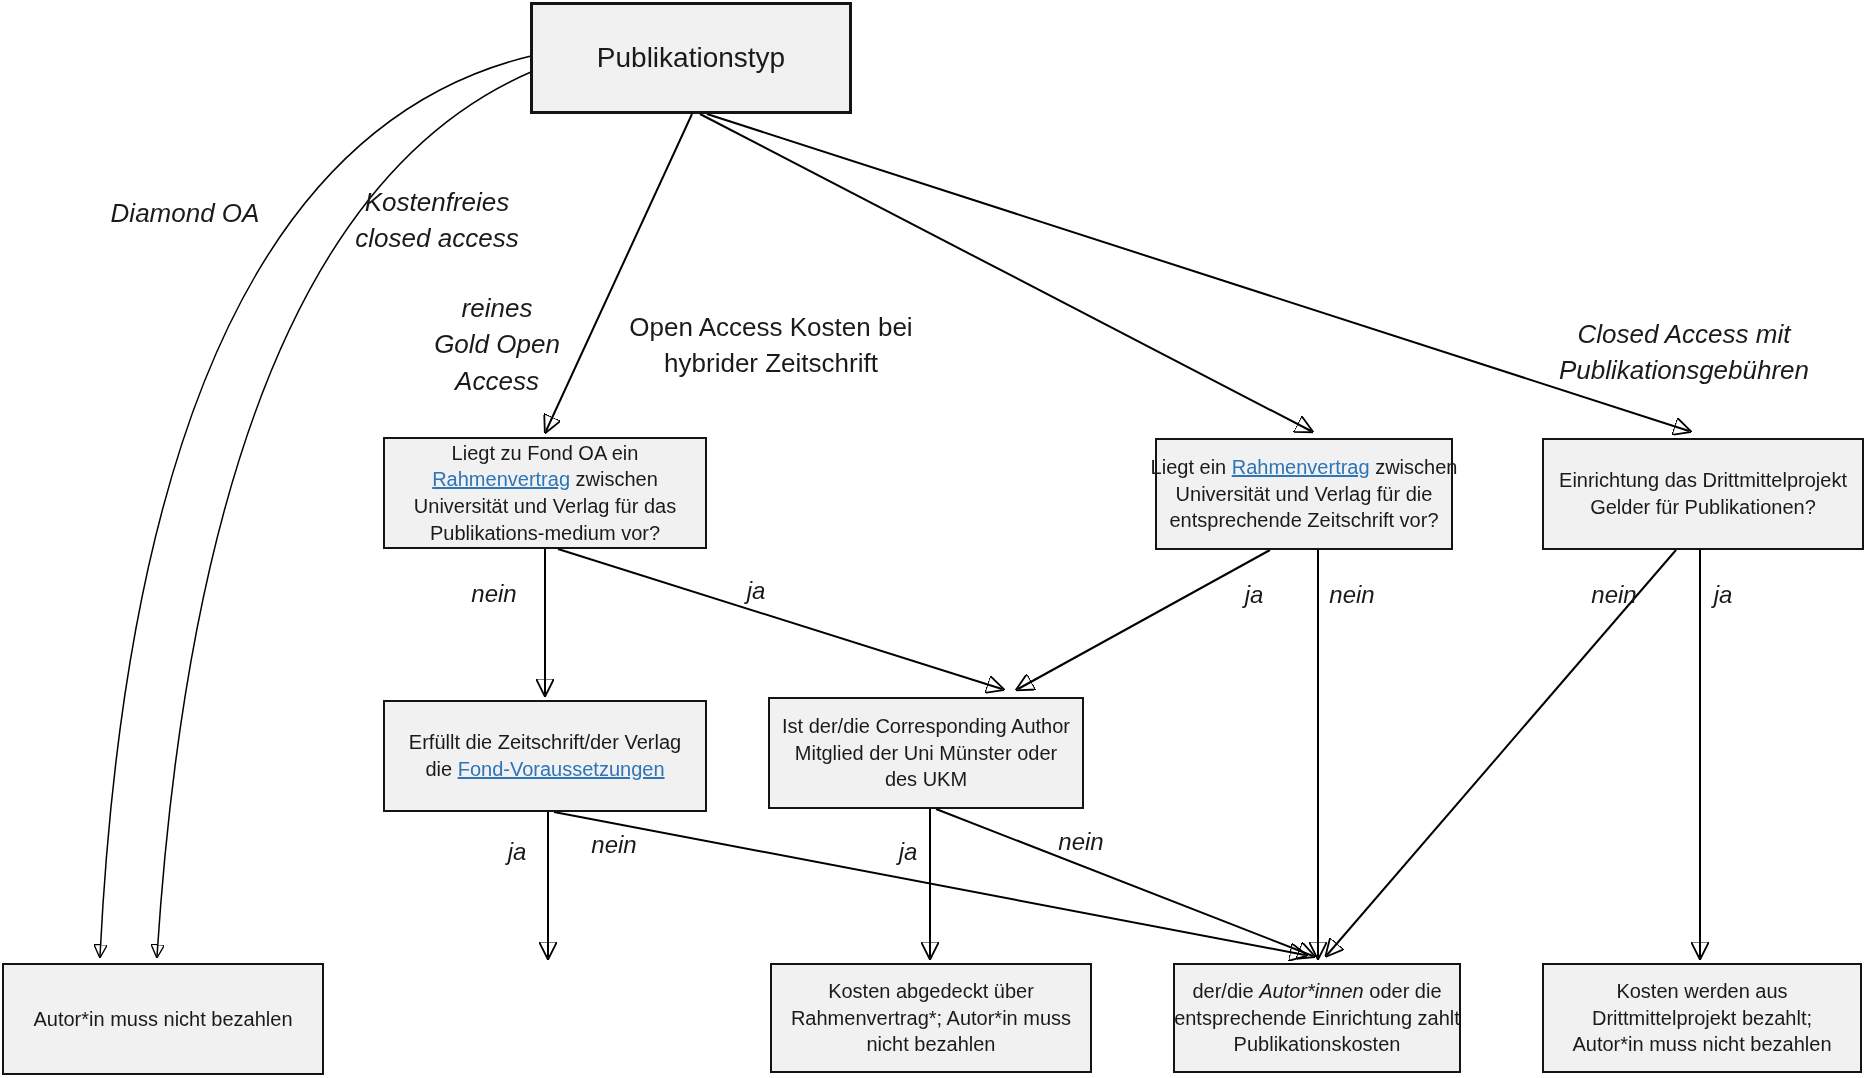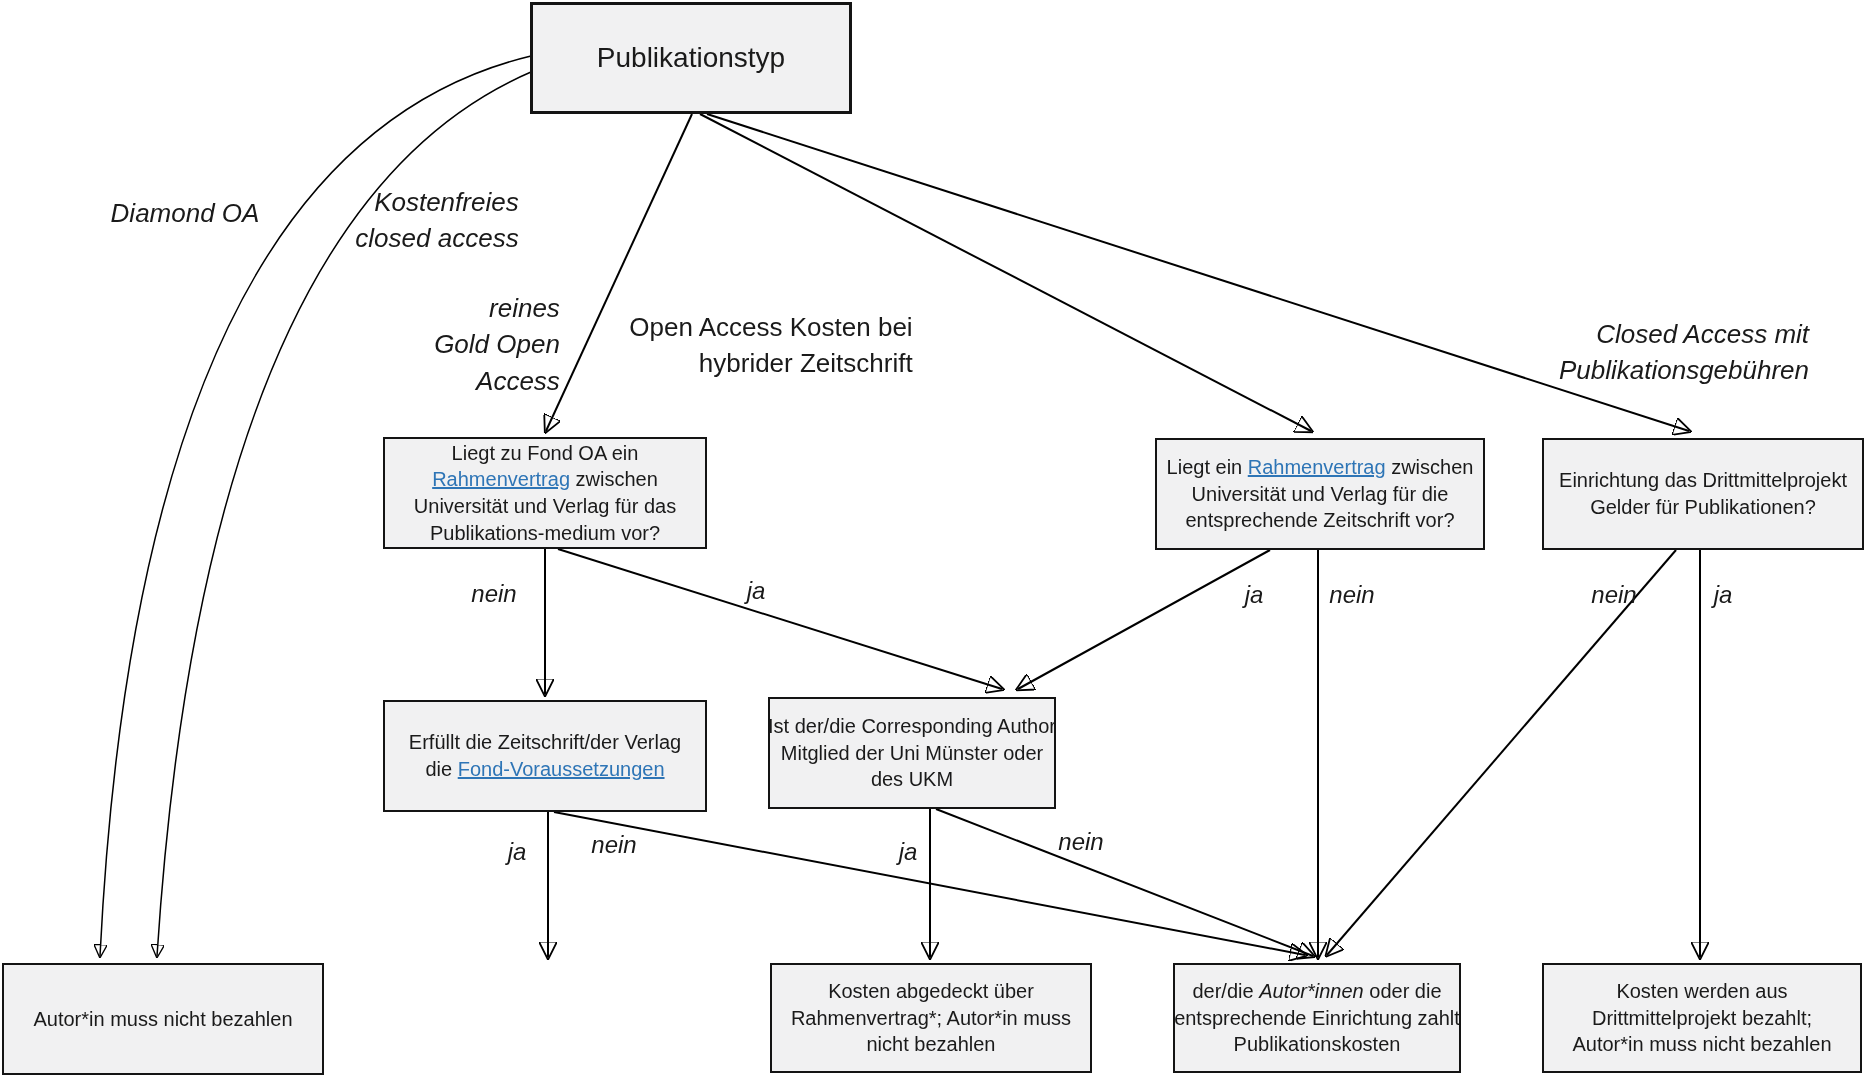--- a/index.html
+++ b/index.html
@@ -9,21 +9,21 @@
   svg.edges{position:absolute;left:0;top:0;width:1864px;height:1078px}
   svg.edges line,svg.edges path{stroke:var(--arrow,#000);fill:none}
   .node{position:absolute;background:var(--box-fill,#f1f1f2);border:2px solid var(--box-border,#141414);
         display:flex;flex-direction:column;justify-content:center;align-items:center;
         text-align:center;font-size:20px;line-height:1.33;padding:13px 6px}
   .node .tline{white-space:nowrap}
   .node.root{border-width:3px;font-size:28px}
   .seg-link{color:var(--link,#2e75b6);text-decoration:underline;cursor:pointer}
   .seg-italic{font-style:italic}
   .edge-label{position:absolute;transform:translate(-50%,-50%);font-style:italic;font-size:24px;
-              white-space:pre-line;text-align:right;line-height:1.4;color:var(--text,#1a1a1a)}
+              white-space:pre-line;text-align:center;line-height:1.4;color:var(--text,#1a1a1a)}
   .edge-label.big{font-size:26px}
   .edge-label.regular{font-style:normal;font-size:26px}
 </style>
 </head>
 <body>
 
 <div class="canvas">
 
   <svg class="edges" viewBox="0 0 1864 1078">
     <defs>
@@ -59,37 +59,37 @@
     <span>Publikationstyp</span>
   </div>
 
   <div class="node" style="left:383px;top:437px;width:324px;height:112px">
       <div class="tline"><span>Liegt zu Fond OA ein</span></div>
       <div class="tline"><span class="seg-link">Rahmenvertrag</span><span> zwischen</span></div>
       <div class="tline"><span>Universität und Verlag für das</span></div>
       <div class="tline"><span>Publikations-medium vor?</span></div>
     </div>
 
-  <div class="node" style="left:1155px;top:438px;width:330px;height:112px">
+  <div class="node" style="left:1155px;top:438px;width:298px;height:112px">
       <div class="tline"><span>Liegt ein </span><span class="seg-link">Rahmenvertrag</span><span> zwischen</span></div>
       <div class="tline"><span>Universität und Verlag für die</span></div>
       <div class="tline"><span>entsprechende Zeitschrift vor?</span></div>
     </div>
 
   <div class="node" style="left:1542px;top:438px;width:322px;height:112px">
       <div class="tline"><span>Einrichtung das Drittmittelprojekt</span></div>
       <div class="tline"><span>Gelder für Publikationen?</span></div>
     </div>
 
   <div class="node" style="left:383px;top:700px;width:324px;height:112px">
       <div class="tline"><span>Erfüllt die Zeitschrift/der Verlag</span></div>
       <div class="tline"><span>die </span><span class="seg-link">Fond-Voraussetzungen</span></div>
     </div>
 
-  <div class="node" style="left:768px;top:697px;width:288px;height:112px">
+  <div class="node" style="left:768px;top:697px;width:316px;height:112px">
       <div class="tline"><span>Ist der/die Corresponding Author</span></div>
       <div class="tline"><span>Mitglied der Uni Münster oder</span></div>
       <div class="tline"><span>des UKM</span></div>
     </div>
 
   <div class="node" style="left:2px;top:963px;width:322px;height:112px">
       <div class="tline"><span>Autor*in muss nicht bezahlen</span></div>
     </div>
 
 

